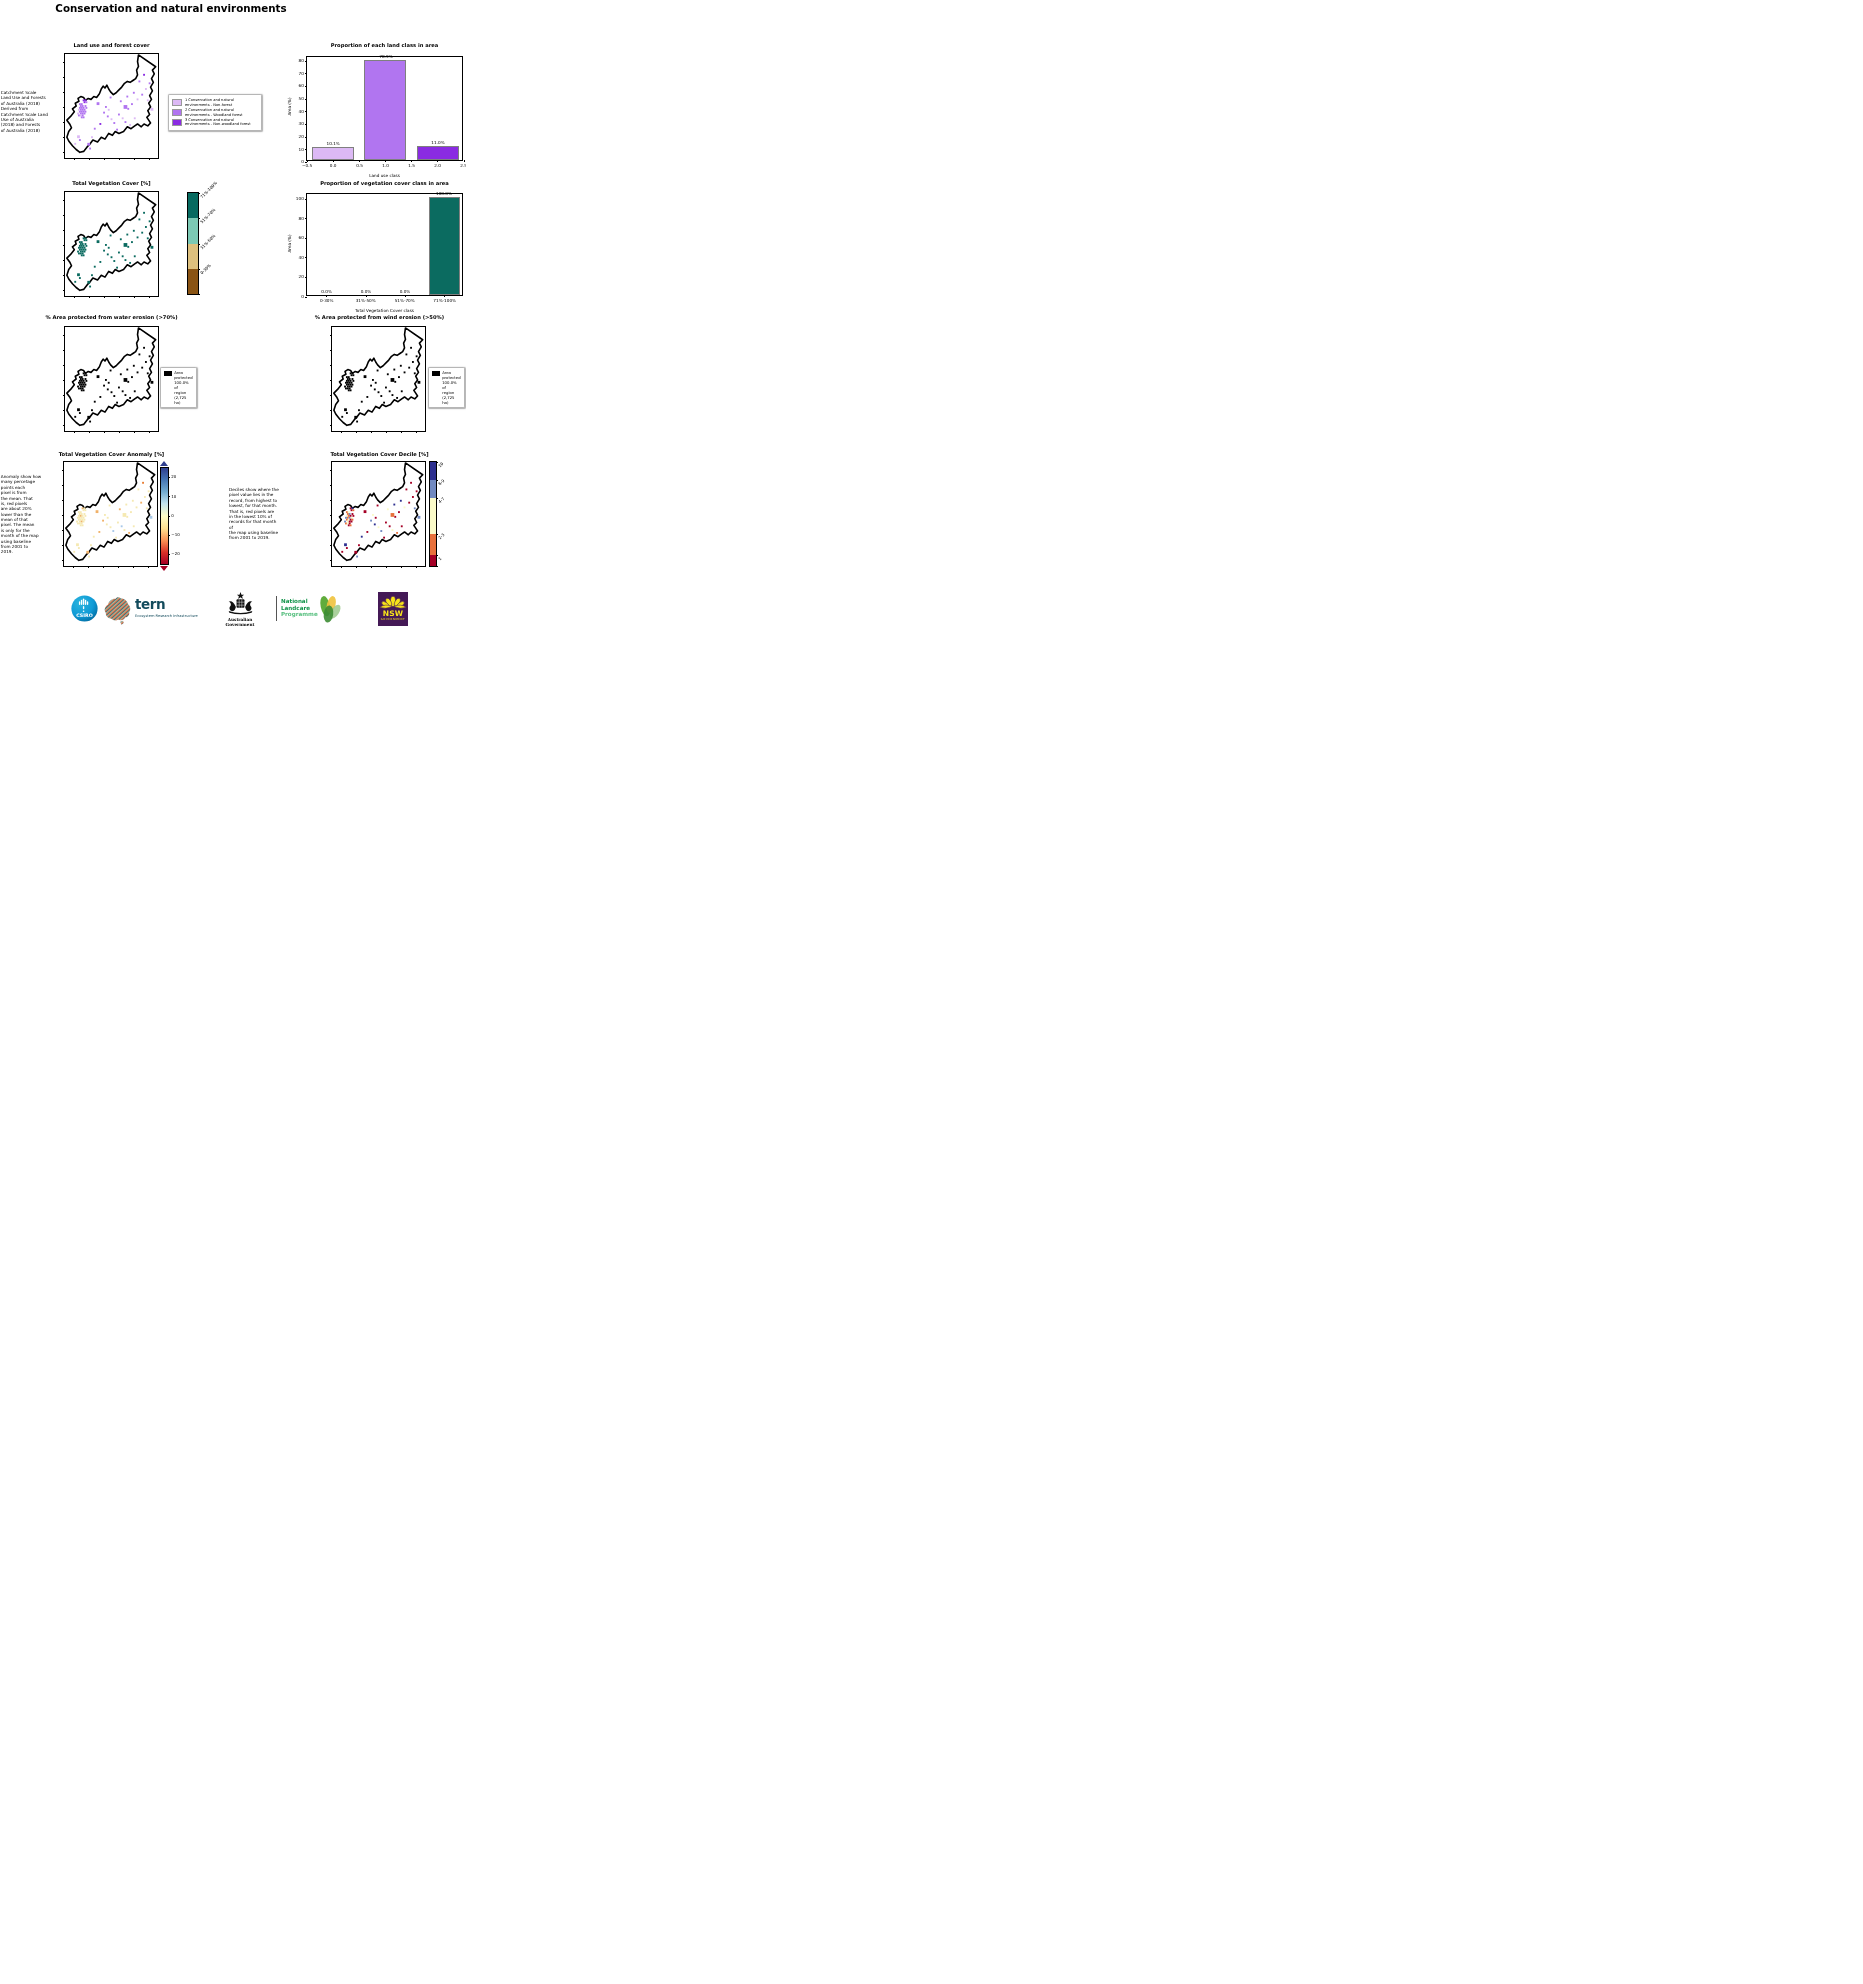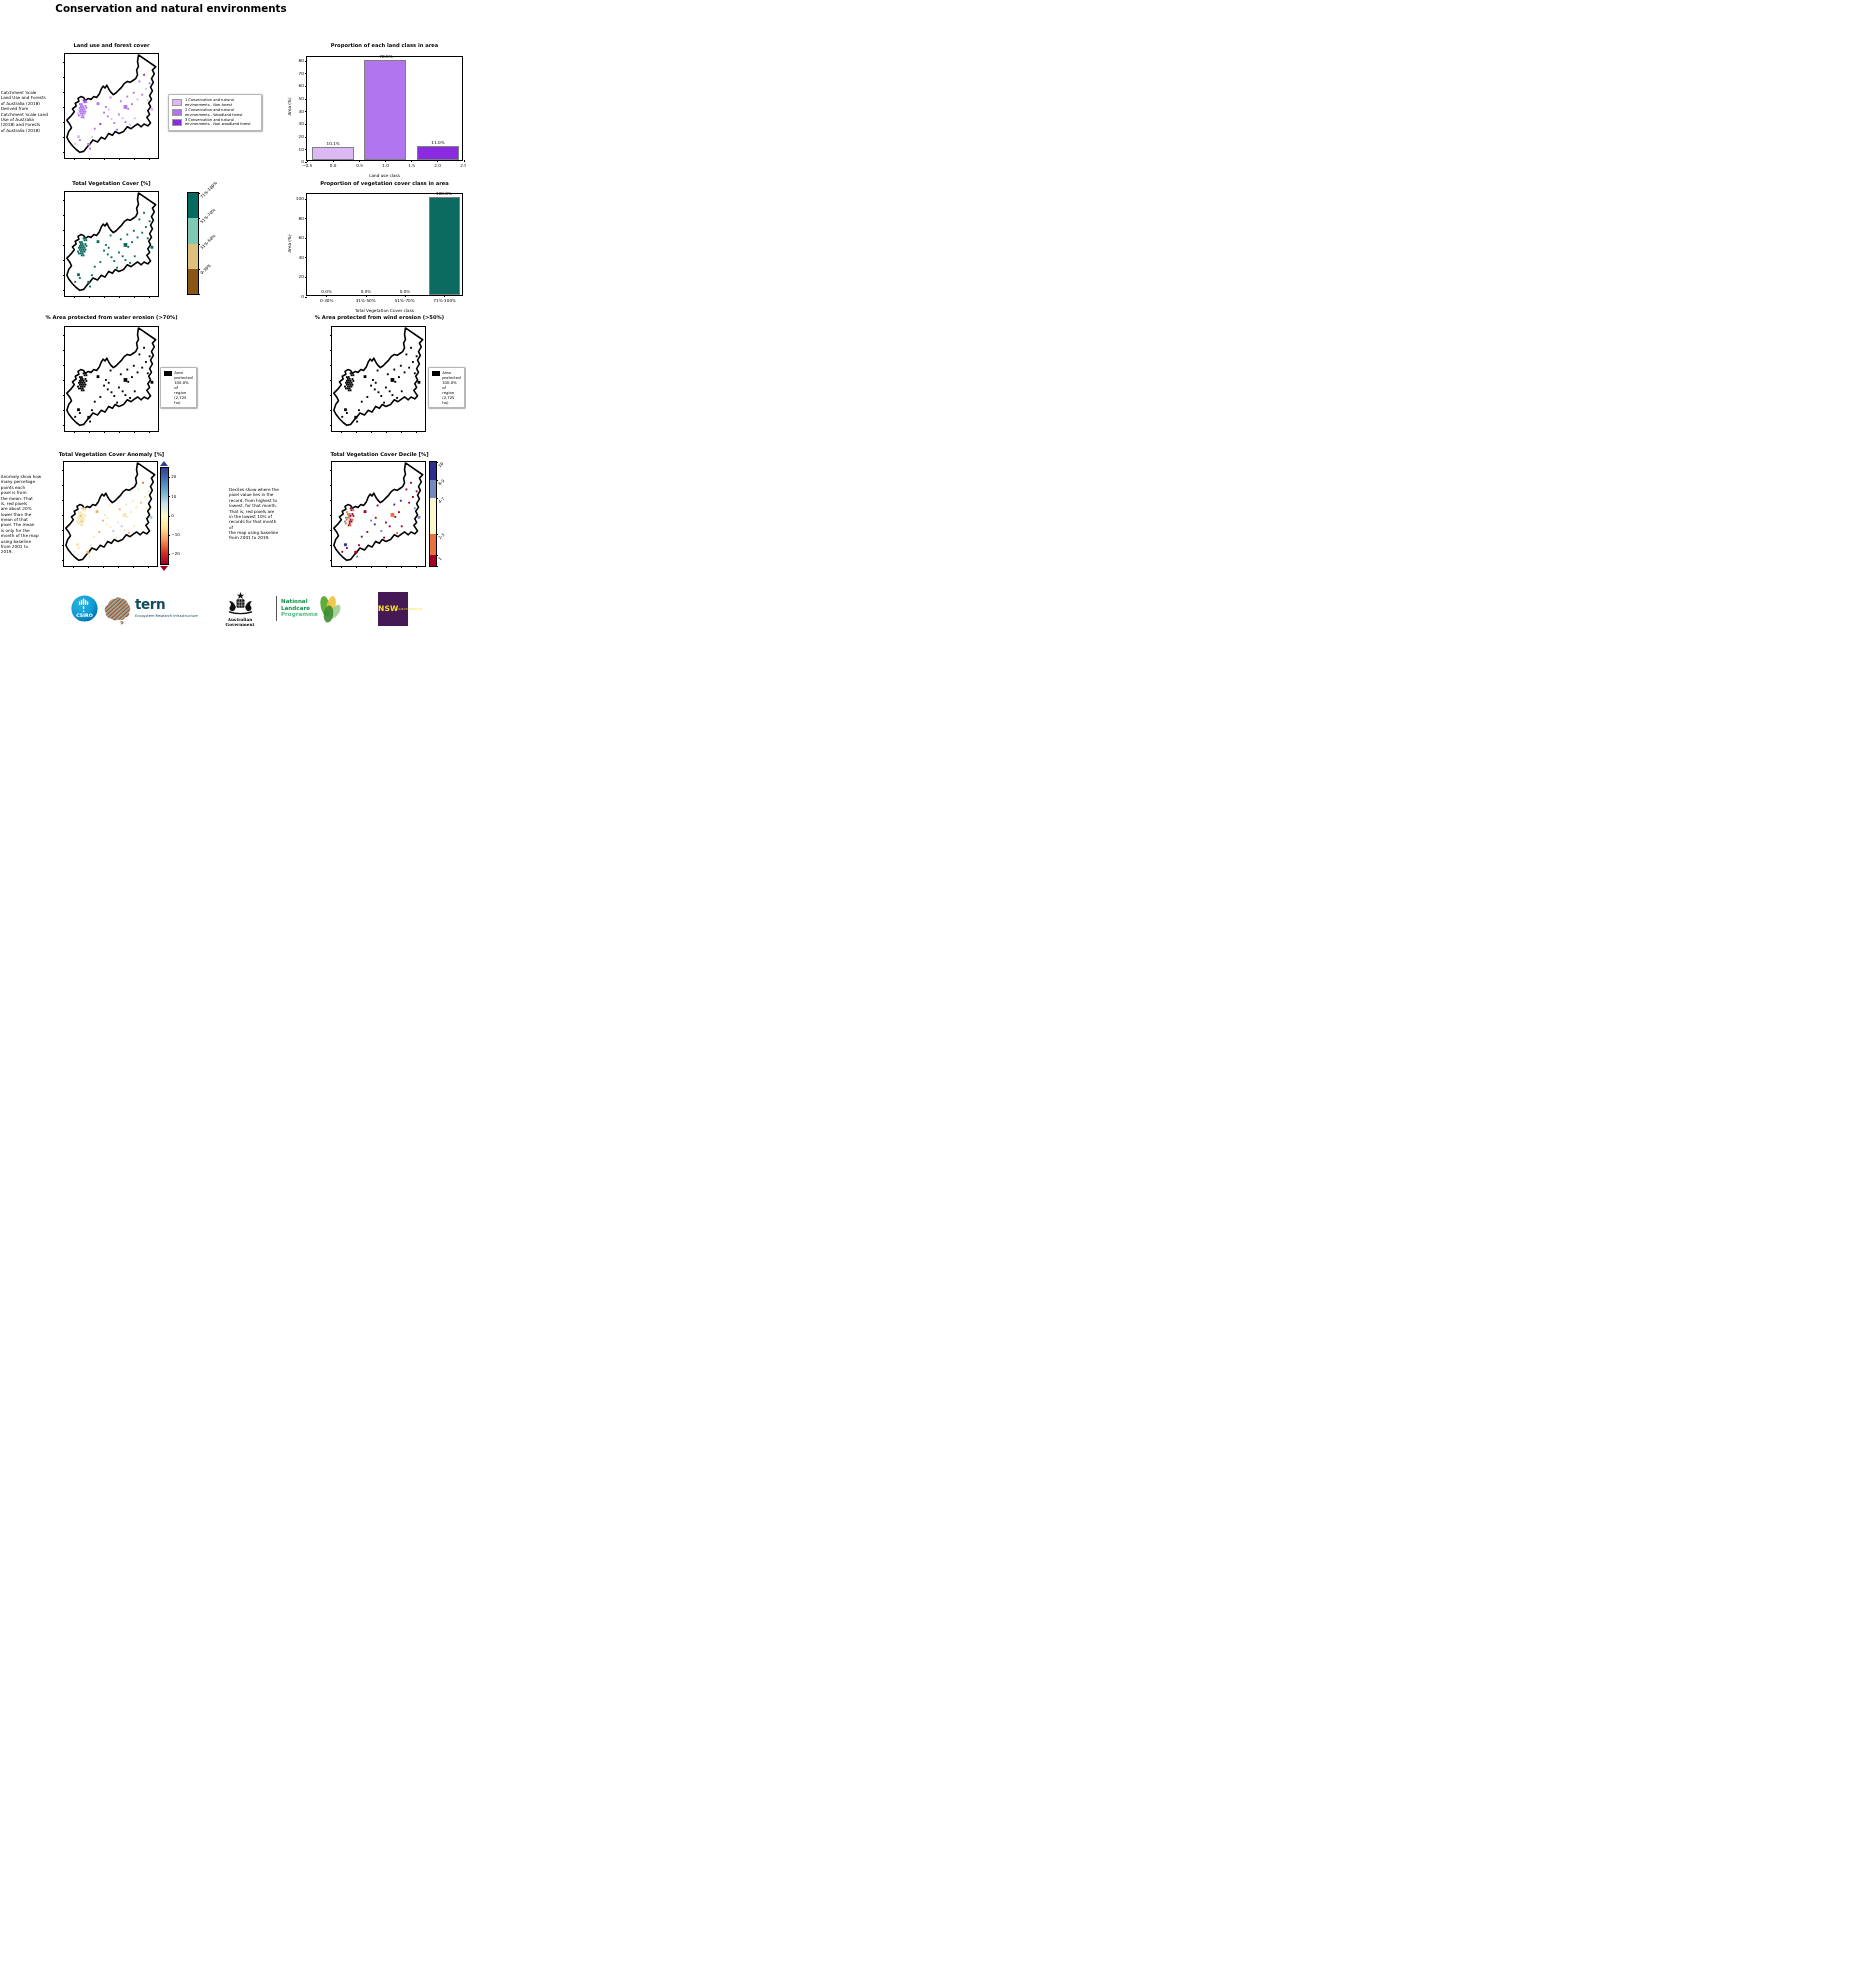--- a/index.html
+++ b/index.html
@@ -42,21 +42,21 @@
   .anom-body{position:absolute;left:0;top:5.6px;width:100%;height:98px;border:0.5px solid #000;box-sizing:border-box;
      background:linear-gradient(to bottom,#2e3e8f 0%,#4575b4 12%,#74add1 25%,#c3e3ee 37%,#fdfdc8 50%,#fee090 63%,#f88d51 76%,#d73027 88%,#a50026 100%);}
   .anom-tri{position:absolute;left:0;width:0;height:0;border-left:4.4px solid transparent;border-right:4.4px solid transparent;}
   .anom-label{position:absolute;left:calc(100% + 3.6px);font-size:4px;}
   .anom-tick{position:absolute;left:100%;width:2px;height:0.5px;background:#000;}
   
   .tern-word{font-size:13.5px;font-weight:bold;letter-spacing:-0.4px;line-height:1;}
   .tern-sub{font-size:3.6px;margin-top:2.8px;white-space:nowrap;}
   .ausgov-text{font-family:"DejaVu Serif","Liberation Serif",serif;font-weight:bold;font-size:4.2px;text-align:center;}
   .nlp-line{font-size:5.6px;font-weight:bold;line-height:1.2;}
-  .nsw-box{background:#441956;display:flex;align-items:center;}
+  .nsw-box{background:#441956;display:flex;flex-direction:column;align-items:center;}
   .nsw-word{font-size:7.5px;font-weight:bold;letter-spacing:0.2px;line-height:1;}
   .nsw-sub{font-size:2.6px;letter-spacing:0.6px;margin-top:0.8px;}
 </style>
 </head>
 <body>
 
 <div id="page">
 
   <div class="abs suptitle" style="left:40px;top:2.4px;width:262px;">Conservation and natural environments</div>
 

